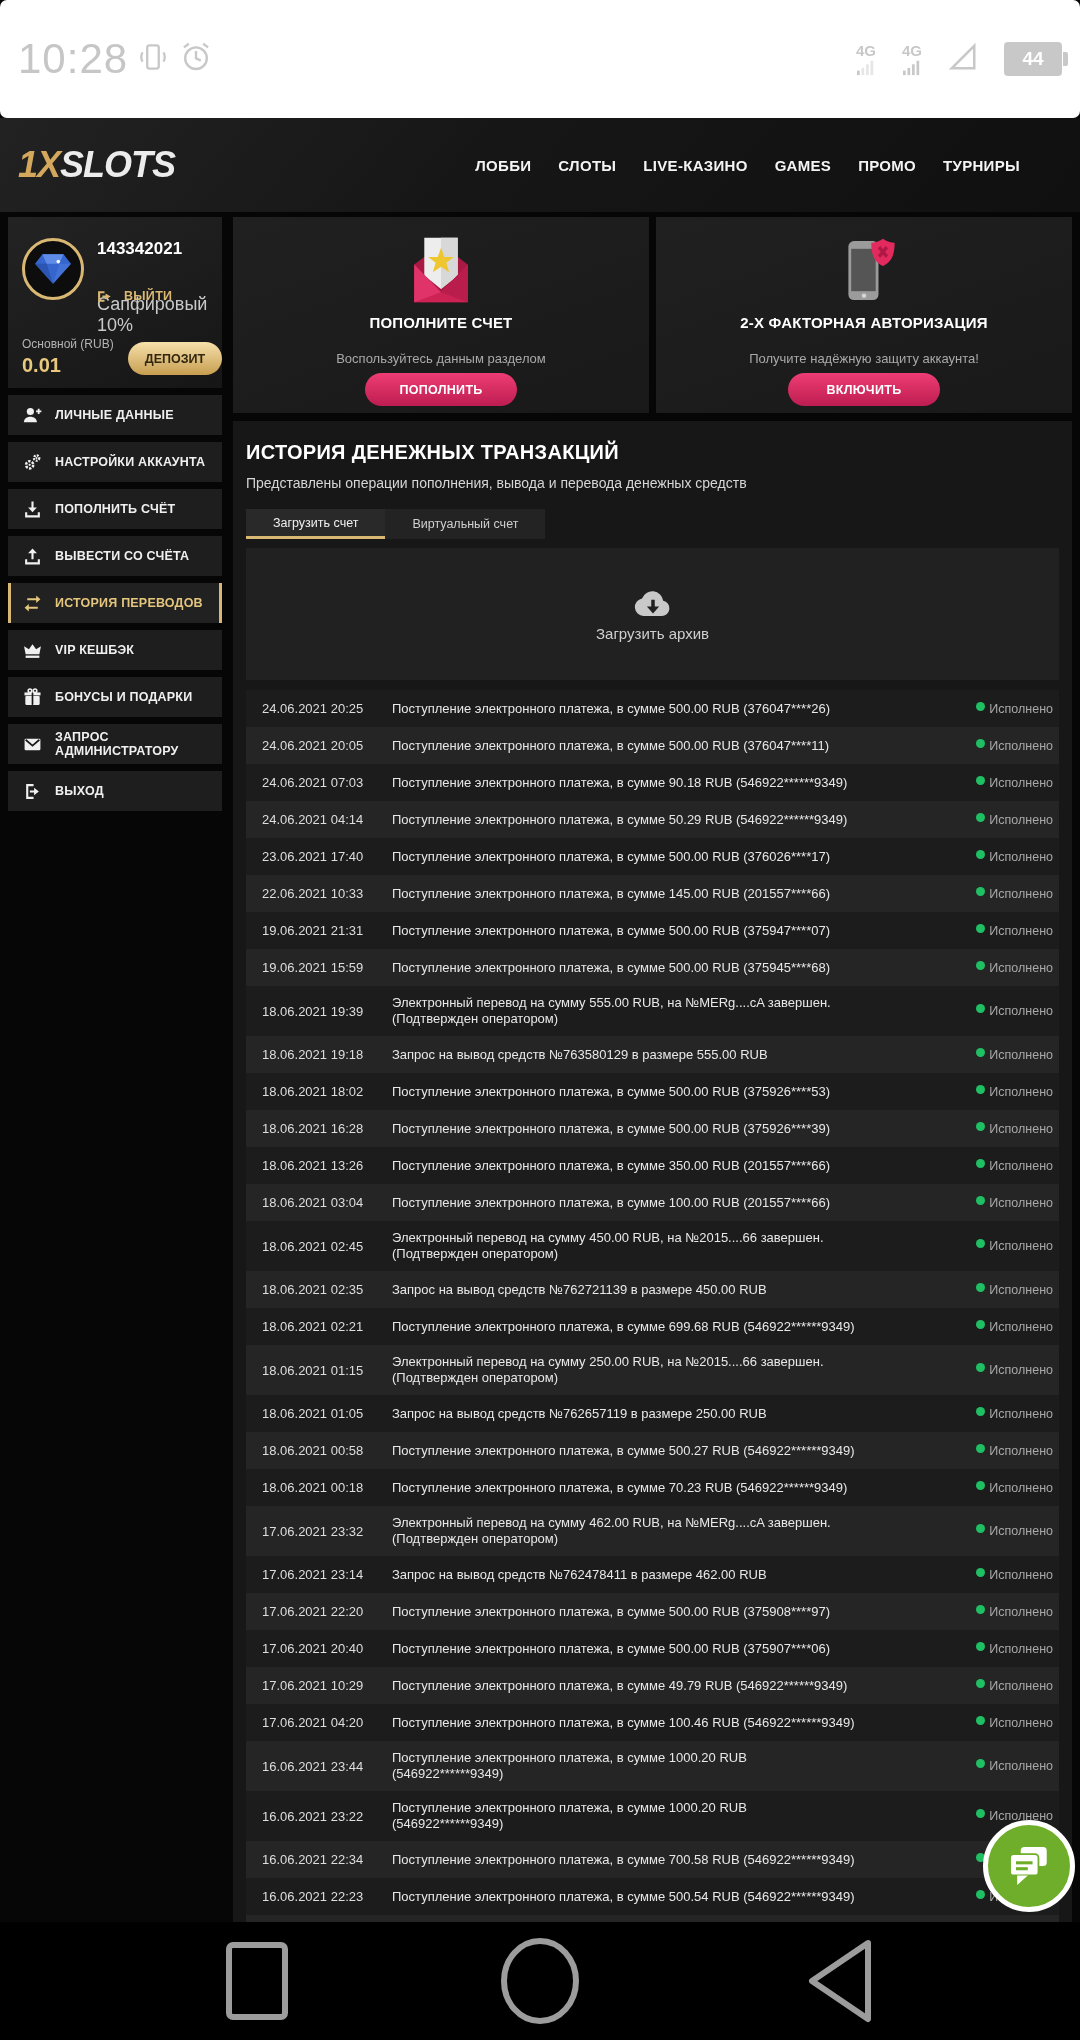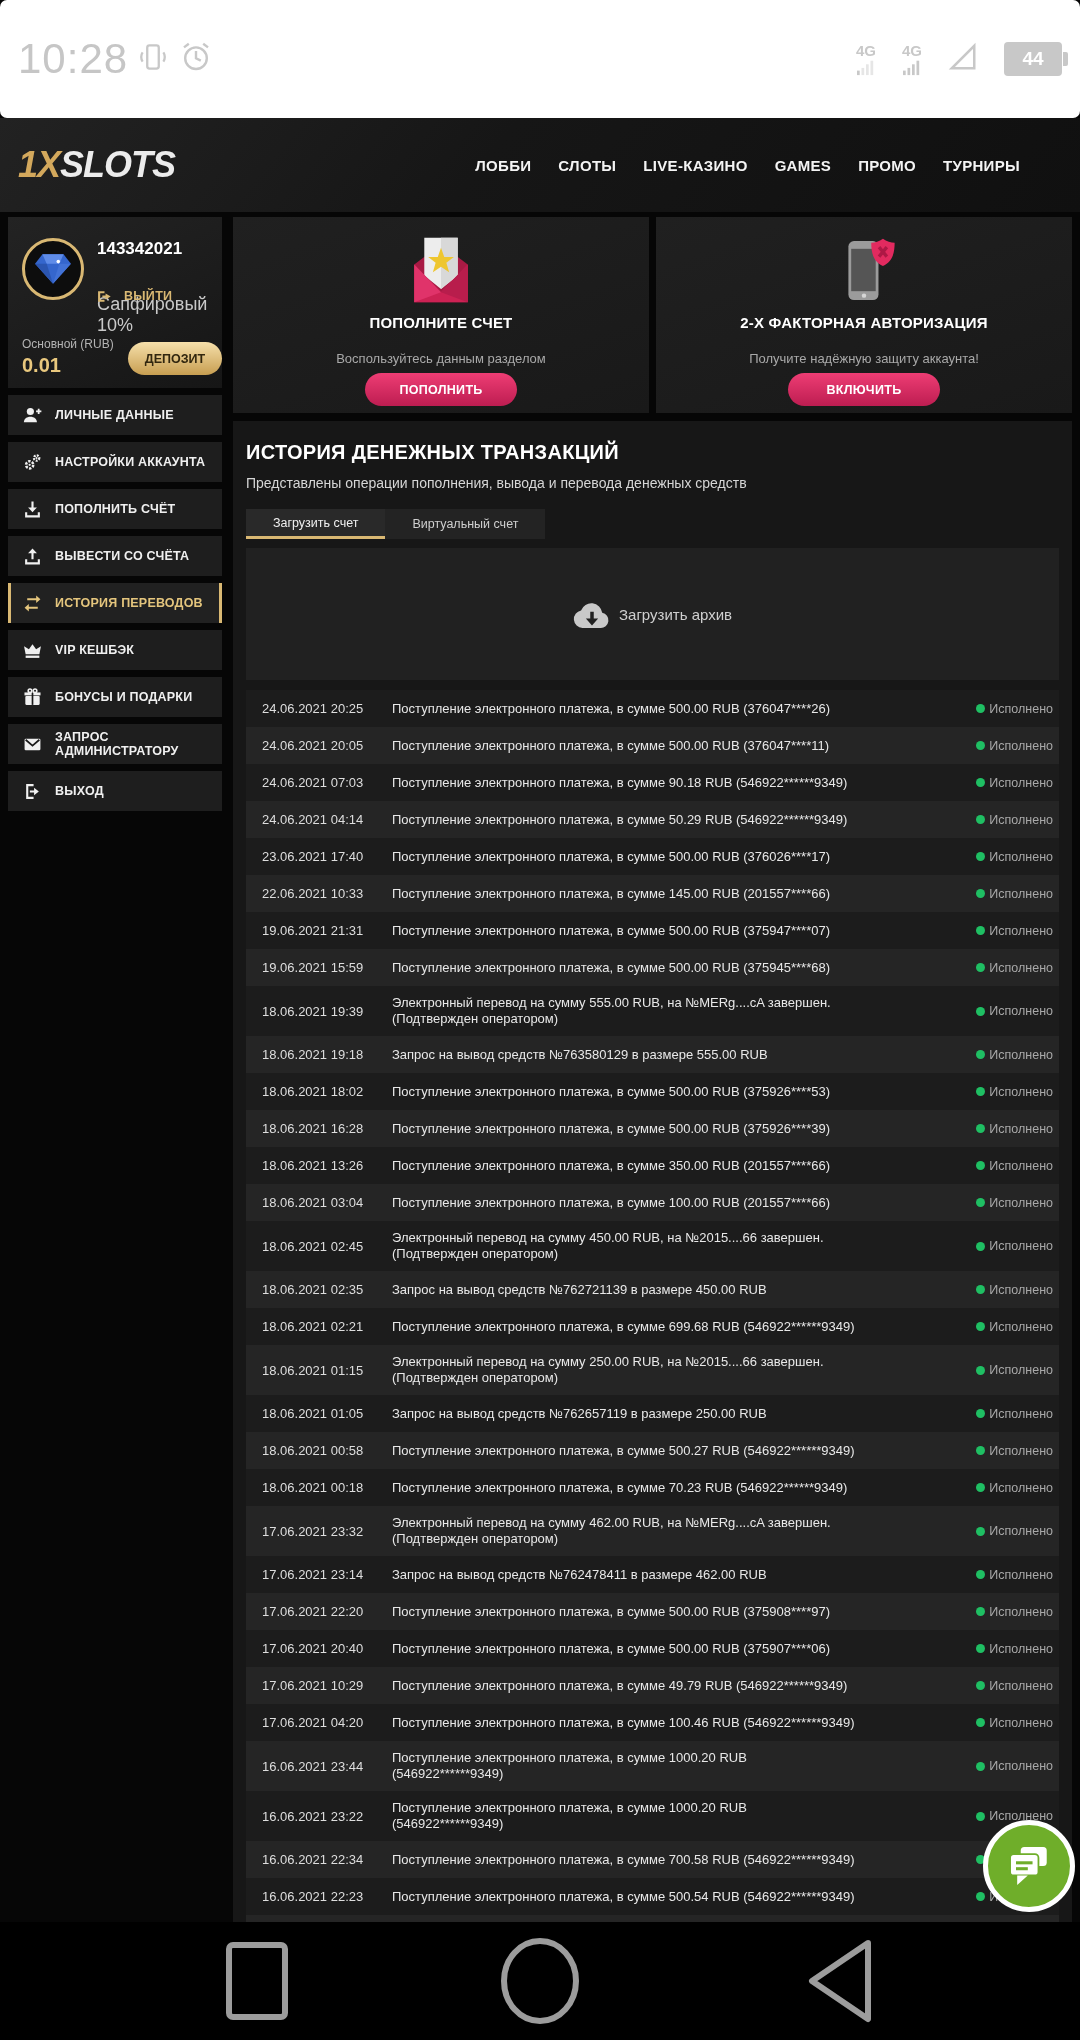--- a/index.html
+++ b/index.html
@@ -74,32 +74,32 @@
   
   .content-panel { position:absolute; left:233px; top:421px; width:839px; height:1501px;
     background:#171717; padding:0 13px; overflow:hidden; }
   .main-title { padding-top:20px; color:#ffffff; font-size:20px; font-weight:bold; letter-spacing:.3px; }
   .main-sub { margin-top:11px; color:#d6d6d6; font-size:14px; }
   .tabs { margin-top:18px; display:flex; }
   .tab { height:30px; padding:0 27px; display:flex; align-items:center; background:#232323;
     color:#cfcfcf; font-size:12.5px; cursor:pointer; }
   .tab.active { background:#292929; color:#f0f0f0; border-bottom:3px solid #d9b873; }
   .archive-box { margin-top:9px; height:132px; background:#212121; display:flex; align-items:center;
-    justify-content:center; gap:8px; color:#cfcfcf; font-size:15px; cursor:pointer; }
+    justify-content:center; gap:8px; color:#cfcfcf; font-size:15px; cursor:pointer;flex-direction:column; }
   .archive-box svg { width:38px; height:30px; }
   
   .txn-table { margin-top:10px; }
   .txn-row { display:flex; align-items:center; height:37px; }
   .txn-row.two { height:50px; }
   .txn-row.odd { background:#1c1c1c; }
   .txn-row.even { background:#252525; }
   .txn-time { width:130px; padding-left:16px; flex:0 0 auto; color:#dedede; font-size:13px; }
   .txn-desc { width:575px; margin-left:16px; flex:0 0 auto; color:#e8e8e8; font-size:13px;
     white-space:pre-line; line-height:16px; }
-  .txn-status { margin-left:auto; display:flex; align-items:center; gap:4px; padding-right:6px; }
+  .txn-status { margin-left:auto; display:flex; gap:4px; padding-right:6px; }
   .txn-dot { width:9px; height:9px; border-radius:50%; background:#1fbf63; }
   .txn-status-label { color:#a8a8a8; font-size:12.5px; }
   .row-sliver { height:9px; background:#252525; }
   
   .chat-fab { position:absolute; right:5px; top:1820px; width:92px; height:92px; border-radius:50%;
     background:#6fae2a; border:5px solid #ffffff; display:flex; align-items:center; justify-content:center;
     z-index:6; cursor:pointer; }
   .chat-fab svg { width:52px; height:52px; }
   
   .android-nav { position:absolute; left:0; top:1922px; width:1080px; height:118px; background:#000; z-index:5; }

